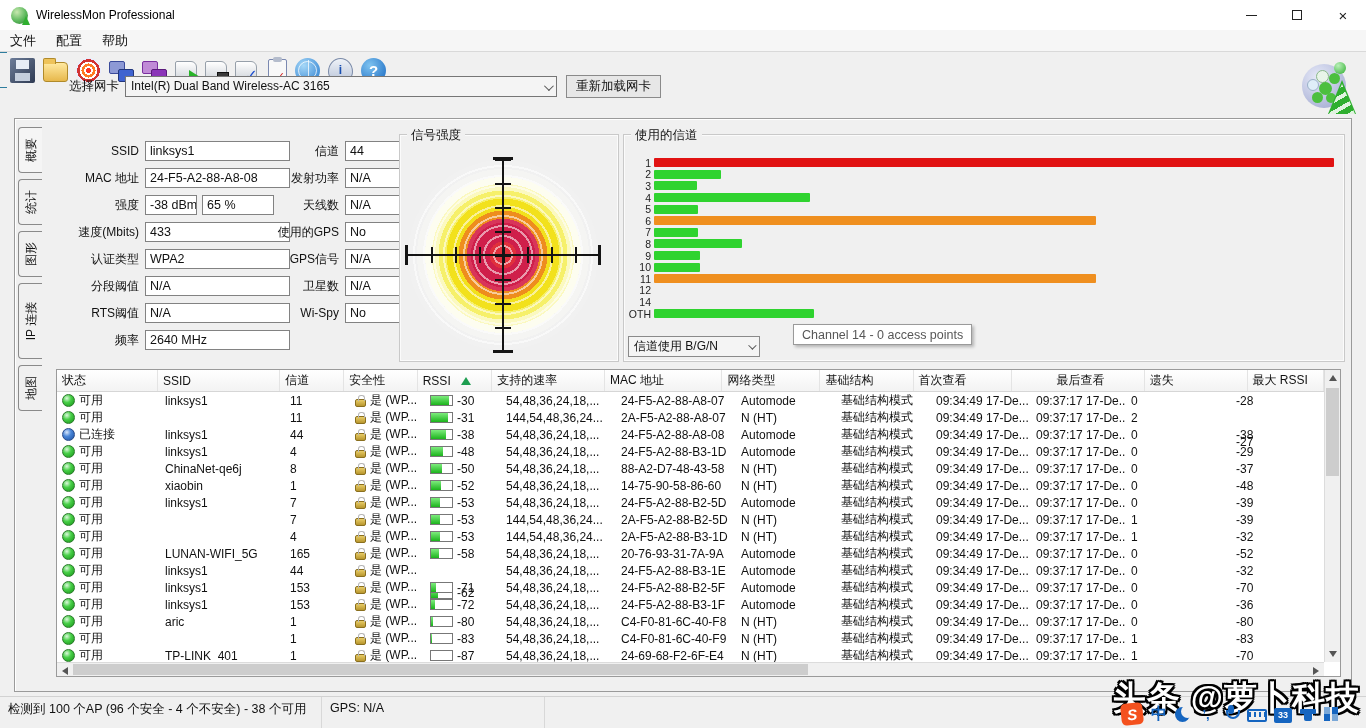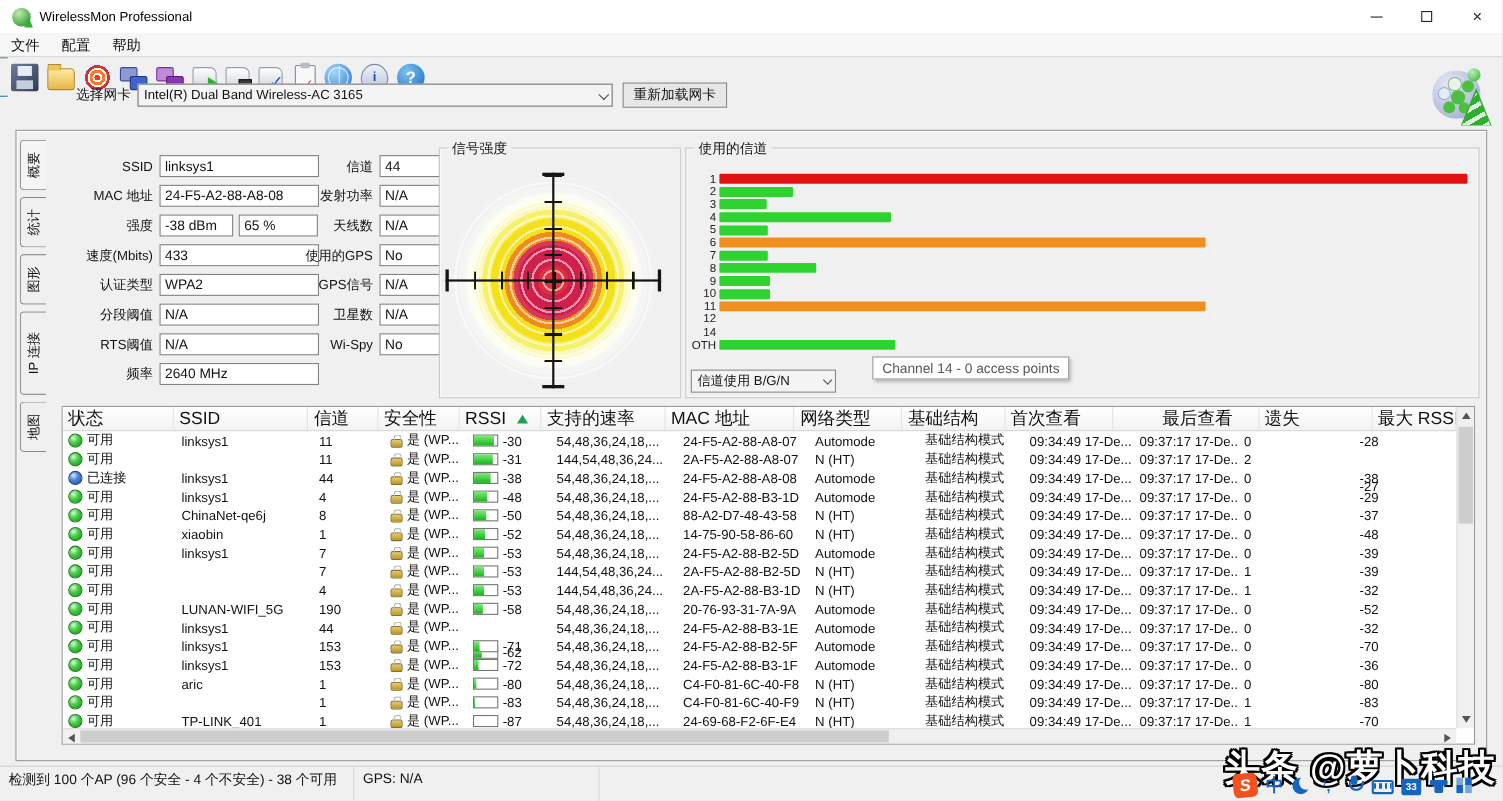--- a/index.html
+++ b/index.html
@@ -108,21 +108,21 @@
   .ch-track{flex:1;height:9px;position:relative;}
   .ch-bar{height:9px;border-radius:1px;}
   .ch-combo{position:absolute;left:4px;bottom:4px;width:132px;height:21px;background:#f4f4f4;border:1px solid #8a8a8a;display:flex;align-items:center;padding:0 18px 0 5px;font-size:12px;}
   .ch-combo .chev{position:absolute;right:5px;top:7px;width:6px;height:6px;border-right:1.5px solid #555;border-bottom:1.5px solid #555;transform:rotate(45deg) translateY(-2px);}
   .tooltip{position:absolute;left:169px;top:189px;height:21px;background:#ffffff;border:1px solid #9a9a9a;box-shadow:2px 2px 3px rgba(0,0,0,.25);
            display:flex;align-items:center;padding:0 8px;font-size:12.5px;color:#575757;white-space:nowrap;}
 
   
   .ap-table{position:absolute;left:41px;top:250px;width:1285px;height:308px;background:#ffffff;border:1px solid #9a9a9a;overflow:hidden;}
   .thead{position:absolute;left:0;top:0;right:16px;height:22px;display:flex;background:linear-gradient(#ffffff,#f3f3f3);border-bottom:1px solid #d6d6d6;}
-  .th{display:flex;align-items:center;padding:0 5px;border-right:1px solid #e4e4e4;font-size:16px;white-space:nowrap;overflow:hidden;}
+  .th{display:flex;align-items:center;padding:0 5px;border-right:1px solid #e4e4e4;font-size:12px;white-space:nowrap;overflow:hidden;}
   .sort-up{width:0;height:0;border-left:5px solid transparent;border-right:5px solid transparent;border-bottom:8px solid #1e9e50;margin-left:10px;}
   .tbody{position:absolute;left:0;top:22px;right:16px;bottom:14px;overflow:hidden;}
   .tr{display:flex;height:17px;align-items:center;}
   .td{padding:0 5px;font-size:12px;white-space:nowrap;overflow:hidden;display:flex;align-items:center;gap:4px;}
   .sphere{width:13px;height:13px;border-radius:50%;flex:0 0 auto;border:1px solid #2a7a2a;
           background:radial-gradient(circle at 35% 30%,#dcf8dc,#49d049 40%,#149114);}
   .sphere.connected{border-color:#2a4a8a;background:radial-gradient(circle at 35% 30%,#d9e7fb,#4a86d8 40%,#1a4fa0);}
   .lock{width:11px;height:8px;background:linear-gradient(#e8cc66,#b8962e);border:1px solid #8a6f1e;border-radius:2px;position:relative;margin-top:4px;flex:0 0 auto;}
   .lock::before{content:"";position:absolute;left:1.5px;top:-5px;width:5px;height:5px;border:1.5px solid #b6b6b6;border-bottom:none;border-radius:3px 3px 0 0;}
   .meter{width:23px;height:11px;border:1px solid #777;background:#fff;flex:0 0 auto;}
@@ -288,21 +288,21 @@
           </div>
           <div class="frm-row">
             <div class="frm-label">MAC 地址</div>
             <div class="frm-fields">
               <div class="field" style="width: 145px;">24-F5-A2-88-A8-08</div>
             </div>
           </div>
           <div class="frm-row">
             <div class="frm-label">强度</div>
             <div class="frm-fields">
-              <div class="field" style="width: 67px;">-38 dBm</div>
+              <div class="field" style="width: 52px;">-38 dBm</div>
               <div class="field" style="width: 72px;">65 %</div>
             </div>
           </div>
           <div class="frm-row">
             <div class="frm-label">速度(Mbits)</div>
             <div class="frm-fields">
               <div class="field" style="width: 145px;">433</div>
             </div>
           </div>
           <div class="frm-row">
@@ -739,21 +739,21 @@
             <div class="td" style="width: 95px;">09:37:17 17-De...</div>
             <div class="td" style="width: 105px;">1</div>
             <div class="td" style="width: 78px;">-32</div>
           </div>
           <div class="tr">
             <div class="td" style="width: 103px;">
               <div class="sphere"></div>
               <span>可用</span>
             </div>
             <div class="td" style="width: 125px;">LUNAN-WIFI_5G</div>
-            <div class="td" style="width: 65px;">190</div>
+            <div class="td" style="width: 65px;">165</div>
             <div class="td" style="width: 75px;">
               <div class="lock"></div>
               <span>是 (WP...</span>
             </div>
             <div class="td" style="width: 76px;">
               <div class="meter">
                 <i style="width: 40%;"></i>
               </div>
               <span>-58</span>
             </div>

